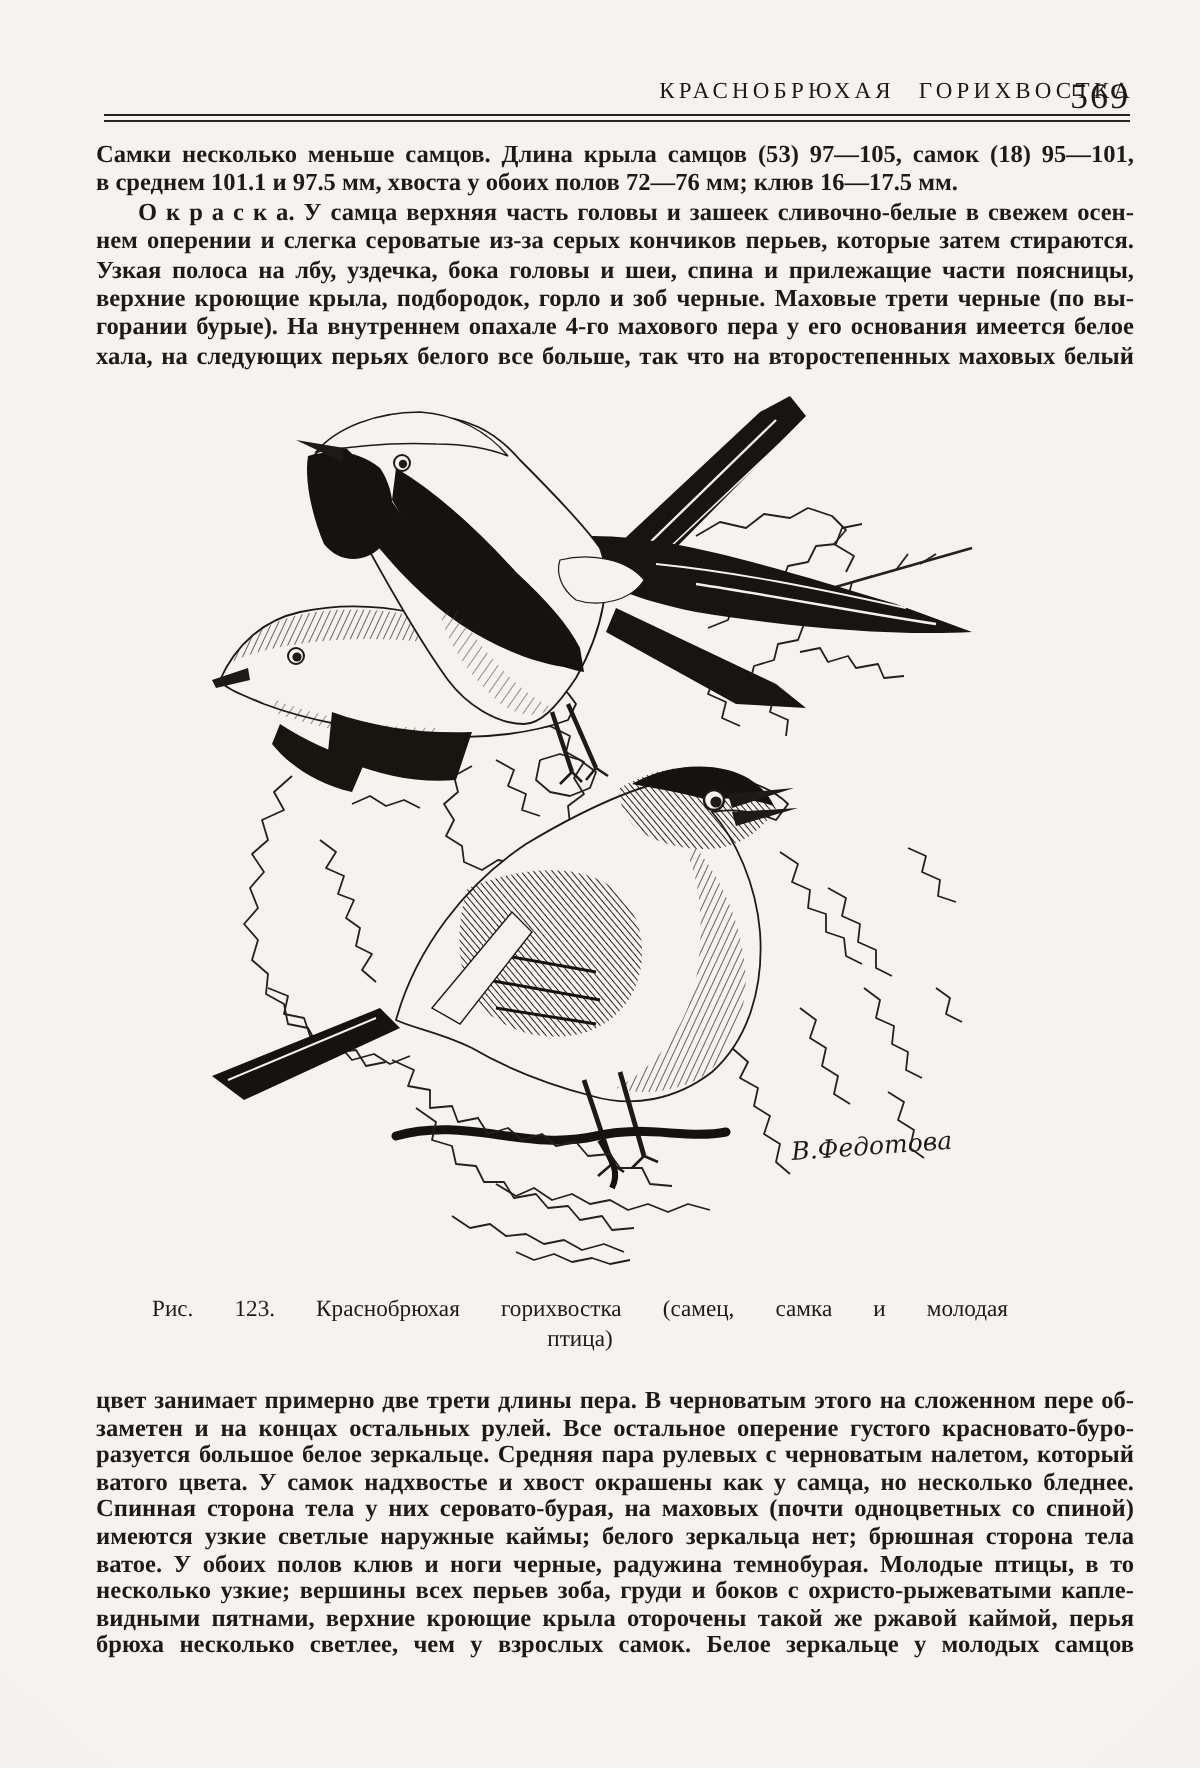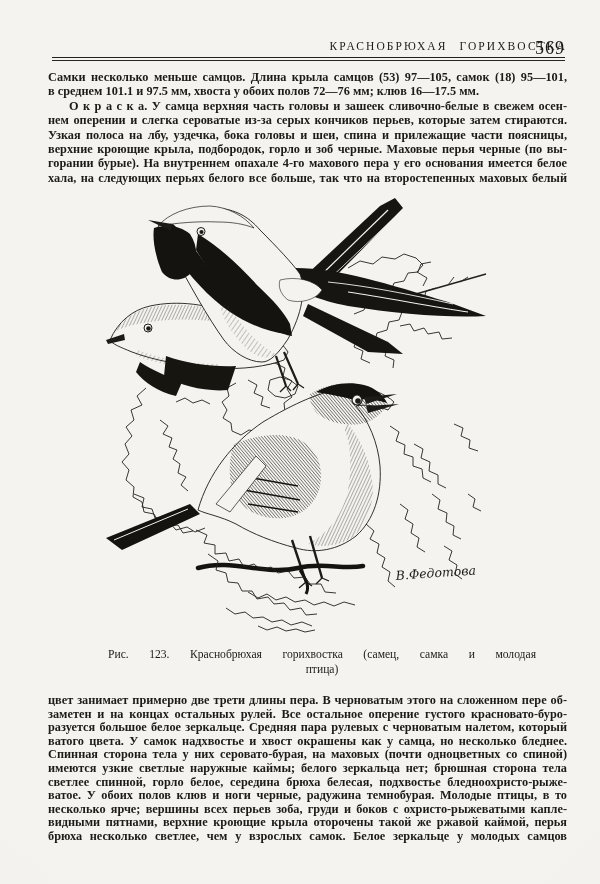--- a/index.html
+++ b/index.html
@@ -26,21 +26,21 @@
     position:absolute;top:57px;left:52px;width:513px;height:2.4px;
     border-top:1.8px solid #22201c;border-bottom:1px solid #2a2722;
   }
   .para{position:absolute;left:48px;width:519px;font-size:12.3px;}
   .top-para{top:70px;line-height:14.4px;}
   .bot-para{top:694px;line-height:13.6px;}
   .ln{text-align:justify;text-align-last:justify;font-weight:bold;}
   .ln.short{text-align-last:left;}
   .ln.ind{text-indent:21px;}
   .caption{
-    position:absolute;top:648px;left:108px;width:428px;
+    position:absolute;top:648px;left:76px;width:428px;
     font-size:11.6px;line-height:14.6px;word-spacing:2px;
   }
   .caption .c1{text-align:justify;text-align-last:justify;}
   .caption .c2{text-align:center;}
   svg.illus{position:absolute;left:48px;top:194px;}
   .sig{font-family:"DejaVu Serif", serif;font-style:italic;font-size:12.5px;}
 </style>
 </head>
 <body>
 
@@ -49,21 +49,21 @@
   <div class="hdr-title">КРАСНОБРЮХАЯ ГОРИХВОСТКА</div>
   <div class="hdr-num">569</div>
   <div class="rule"></div>
 
   <div class="para top-para">
     <div class="ln">Самки несколько меньше самцов. Длина крыла самцов (53) 97—105, самок (18) 95—101,</div>
     <div class="ln short">в среднем 101.1 и 97.5 мм, хвоста у обоих полов 72—76 мм; клюв 16—17.5 мм.</div>
     <div class="ln ind">О к р а с к а. У самца верхняя часть головы и зашеек сливочно-белые в свежем осен-</div>
     <div class="ln">нем оперении и слегка сероватые из-за серых кончиков перьев, которые затем стираются.</div>
     <div class="ln">Узкая полоса на лбу, уздечка, бока головы и шеи, спина и прилежащие части поясницы,</div>
-    <div class="ln">верхние кроющие крыла, подбородок, горло и зоб черные. Маховые перья черные (по вы-</div>
+    <div class="ln">верхние кроющие крыла, подбородок, горло и зоб черные. Маховые трети черные (по вы-</div>
     <div class="ln">горании бурые). На внутреннем опахале 4-го махового пера у его основания имеется белое</div>
     <div class="ln">хала, на следующих перьях белого все больше, так что на второстепенных маховых белый</div>
   </div>
 
   <svg class="illus" width="505" height="448" viewBox="0 0 505 448">
     <defs>
       <pattern id="h1" width="4" height="4" patternUnits="userSpaceOnUse" patternTransform="rotate(35)">
         <line x1="0" y1="0" x2="0" y2="4" stroke="#39352e" stroke-width="0.55"></line>
       </pattern>
       <pattern id="h2" width="3" height="3" patternUnits="userSpaceOnUse" patternTransform="rotate(25)">
@@ -169,20 +169,19 @@
     <div class="c2">птица)</div>
   </div>
 
   <div class="para bot-para">
     <div class="ln">цвет занимает примерно две трети длины пера. В черноватым этого на сложенном пере об-</div>
     <div class="ln">заметен и на концах остальных рулей. Все остальное оперение густого красновато-буро-</div>
     <div class="ln">разуется большое белое зеркальце. Средняя пара рулевых с черноватым налетом, который</div>
     <div class="ln">ватого цвета. У самок надхвостье и хвост окрашены как у самца, но несколько бледнее.</div>
     <div class="ln">Спинная сторона тела у них серовато-бурая, на маховых (почти одноцветных со спиной)</div>
     <div class="ln">имеются узкие светлые наружные каймы; белого зеркальца нет; брюшная сторона тела</div>
-    <div class="ln">светлее спинной, горло белое, середина брюха белесая, подхвостье бледноохристо-рыже-</div>
     <div class="ln">ватое. У обоих полов клюв и ноги черные, радужина темнобурая. Молодые птицы, в то</div>
-    <div class="ln">несколько ярче; вершины всех перьев зоба, груди и боков с охристо-рыжеватыми капле-</div>
+    <div class="ln">несколько узкие; вершины всех перьев зоба, груди и боков с охристо-рыжеватыми капле-</div>
     <div class="ln">видными пятнами, верхние кроющие крыла оторочены такой же ржавой каймой, перья</div>
     <div class="ln">брюха несколько светлее, чем у взрослых самок. Белое зеркальце у молодых самцов</div>
   </div>
 
 </div>
 
 </body></html>

